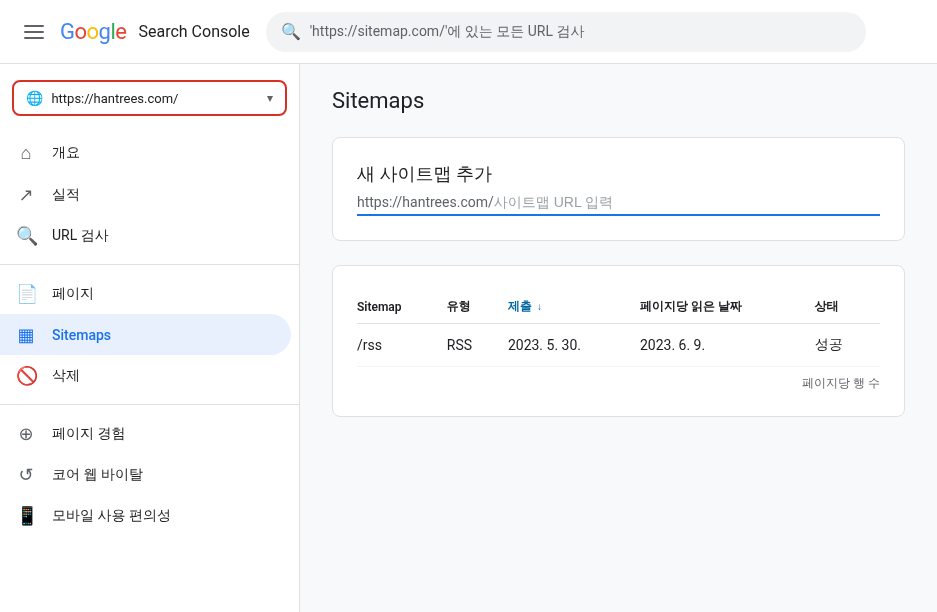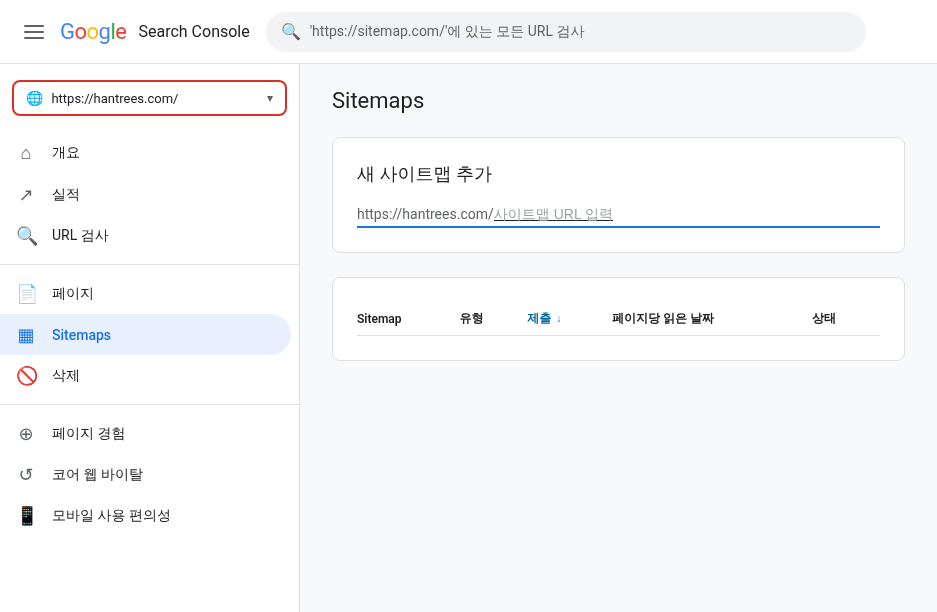--- a/index.html
+++ b/index.html
@@ -183,21 +183,21 @@
       background: #fff;
       border-radius: 8px;
       border: 1px solid #e0e0e0;
       margin-bottom: 24px;
       padding: 24px;
     }
     .card-title {
       font-size: 18px;
       font-weight: 400;
       color: #202124;
-      margin-bottom: 20px;
+      margin-bottom: 8px;
     }
 
     
     .sitemap-input-row {
       display: flex;
       align-items: center;
       gap: 0;
       border-bottom: 2px solid #1a73e8;
       padding-bottom: 4px;
     }
@@ -206,21 +206,20 @@
       color: #5f6368;
       white-space: nowrap;
     }
     .sitemap-input {
       border: none;
       outline: none;
       font-size: 14px;
       color: #202124;
       flex: 1;
       background: transparent;
-      text-decoration: underline;
     }
     .sitemap-input::placeholder {
       color: #9aa0a6;
     }
 
     
     .table-section-title {
       font-size: 18px;
       font-weight: 400;
       color: #202124;
@@ -368,18 +367,28 @@
             <th>유형</th>
             <th class="sorted">
               <span>제출</span>
               <span class="sort-arrow">↓</span>
             </th>
             <th>페이지당 읽은 날짜</th>
             <th>상태</th>
           </tr>
         </thead>
         <tbody id="sitemaps-tbody">
+            <tr>
+      <td>/rss</td>
+      <td>RSS</td>
+      <td>2023. 5. 30.</td>
+      <td>2023. 6. 9.</td>
+      <td class="status-success">성공</td>
+    </tr>
           </tbody>
       </table>
+      <div class="footer-row">
+        <span>페이지당 행 수</span>
+      </div>
     </div>
 
   </div>
 </div>
 
 </body></html>

